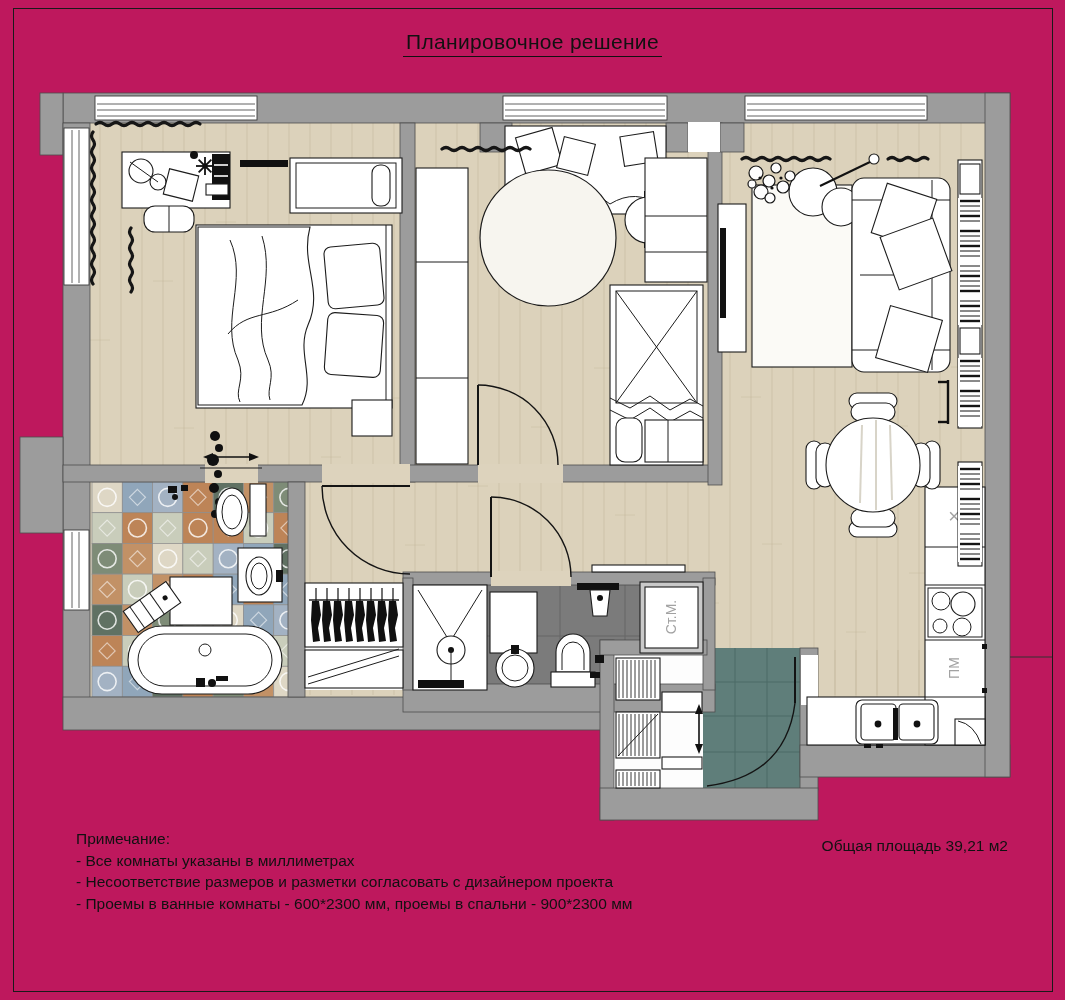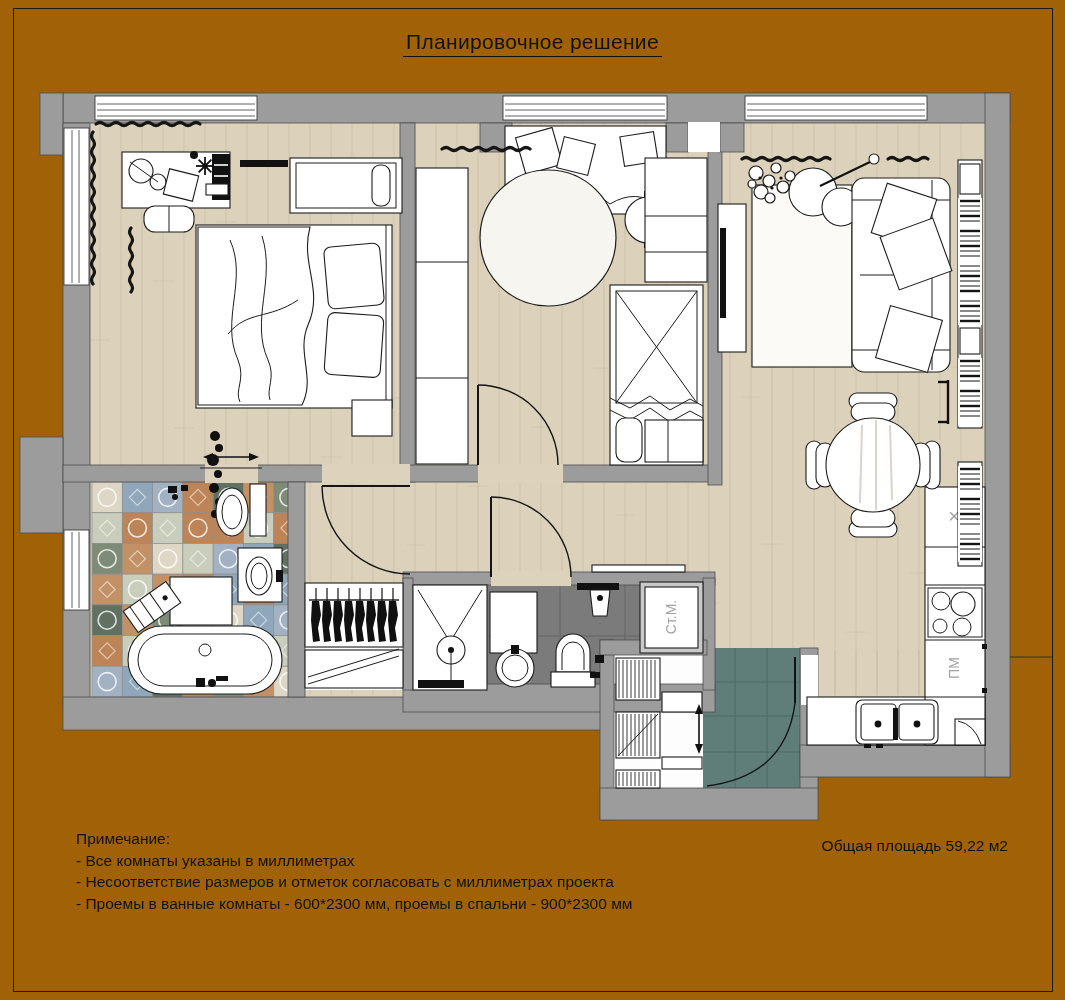--- a/index.html
+++ b/index.html
@@ -1,16 +1,16 @@
 <!DOCTYPE html>
 <html><head>
 <meta charset="utf-8">
 <style>
   html,body{margin:0;padding:0;background:#ffffff;}
-  .page{position:relative;width:1065px;height:1000px;background:#a16207;overflow:hidden;
+  .page{position:relative;width:1065px;height:1000px;background:#be185d;overflow:hidden;
         font-family:"Liberation Sans",sans-serif;color:#111;}
   .frame{position:absolute;left:13px;top:8px;width:1038px;height:982px;border:1.3px solid #1a1a1a;}
   .title-wrap{position:absolute;left:0;top:30px;width:1065px;text-align:center;}
   .title{display:inline-block;font-size:21px;letter-spacing:.3px;border-bottom:1.6px solid #111;padding:0 3px 2px 3px;}
   .notes{position:absolute;left:76px;top:828px;font-size:15.5px;line-height:21.5px;}
   .area{position:absolute;right:57px;top:837px;font-size:15.5px;}
   svg{position:absolute;left:0;top:0;}
   svg text{font-family:"Liberation Sans",sans-serif;}
   .furn{fill:#ffffff;stroke:#1c1c1c;stroke-width:1.1;}
   .thin{fill:none;stroke:#1c1c1c;stroke-width:1;}
@@ -747,17 +747,17 @@
         <path d="M742,159 q4,-3 8,0 q4,3 8,0 q4,-3 8,0 q4,3 8,0 q4,-3 8,0 q4,3 8,0 q4,-3 8,0 q4,3 8,0 q4,-3 8,0 q4,3 8,0 q4,-3 8,0" fill="none" stroke="#161616" stroke-width="3.2" stroke-linecap="round"></path>
         <path d="M888,159 q4,-3 8,0 q4,3 8,0 q4,-3 8,0 q4,3 8,0 q4,-3 8,0" fill="none" stroke="#161616" stroke-width="3.2" stroke-linecap="round"></path>
       </g>
 
     <line x1="1010" y1="657" x2="1052" y2="657" stroke="#333" stroke-width="1"></line>
   </svg>
 
   <div class="notes">
     <div>Примечание:</div>
     <div>- Все комнаты указаны в миллиметрах</div>
-    <div>- Несоответствие размеров и отметок согласовать с миллиметрах проекта</div>
+    <div>- Несоответствие размеров и разметки согласовать с дизайнером проекта</div>
     <div>- Проемы в ванные комнаты - 600*2300 мм, проемы в спальни - 900*2300 мм</div>
   </div>
-  <div class="area">Общая площадь 59,22 м2</div>
+  <div class="area">Общая площадь 39,21 м2</div>
 </div>
 
 </body></html>

